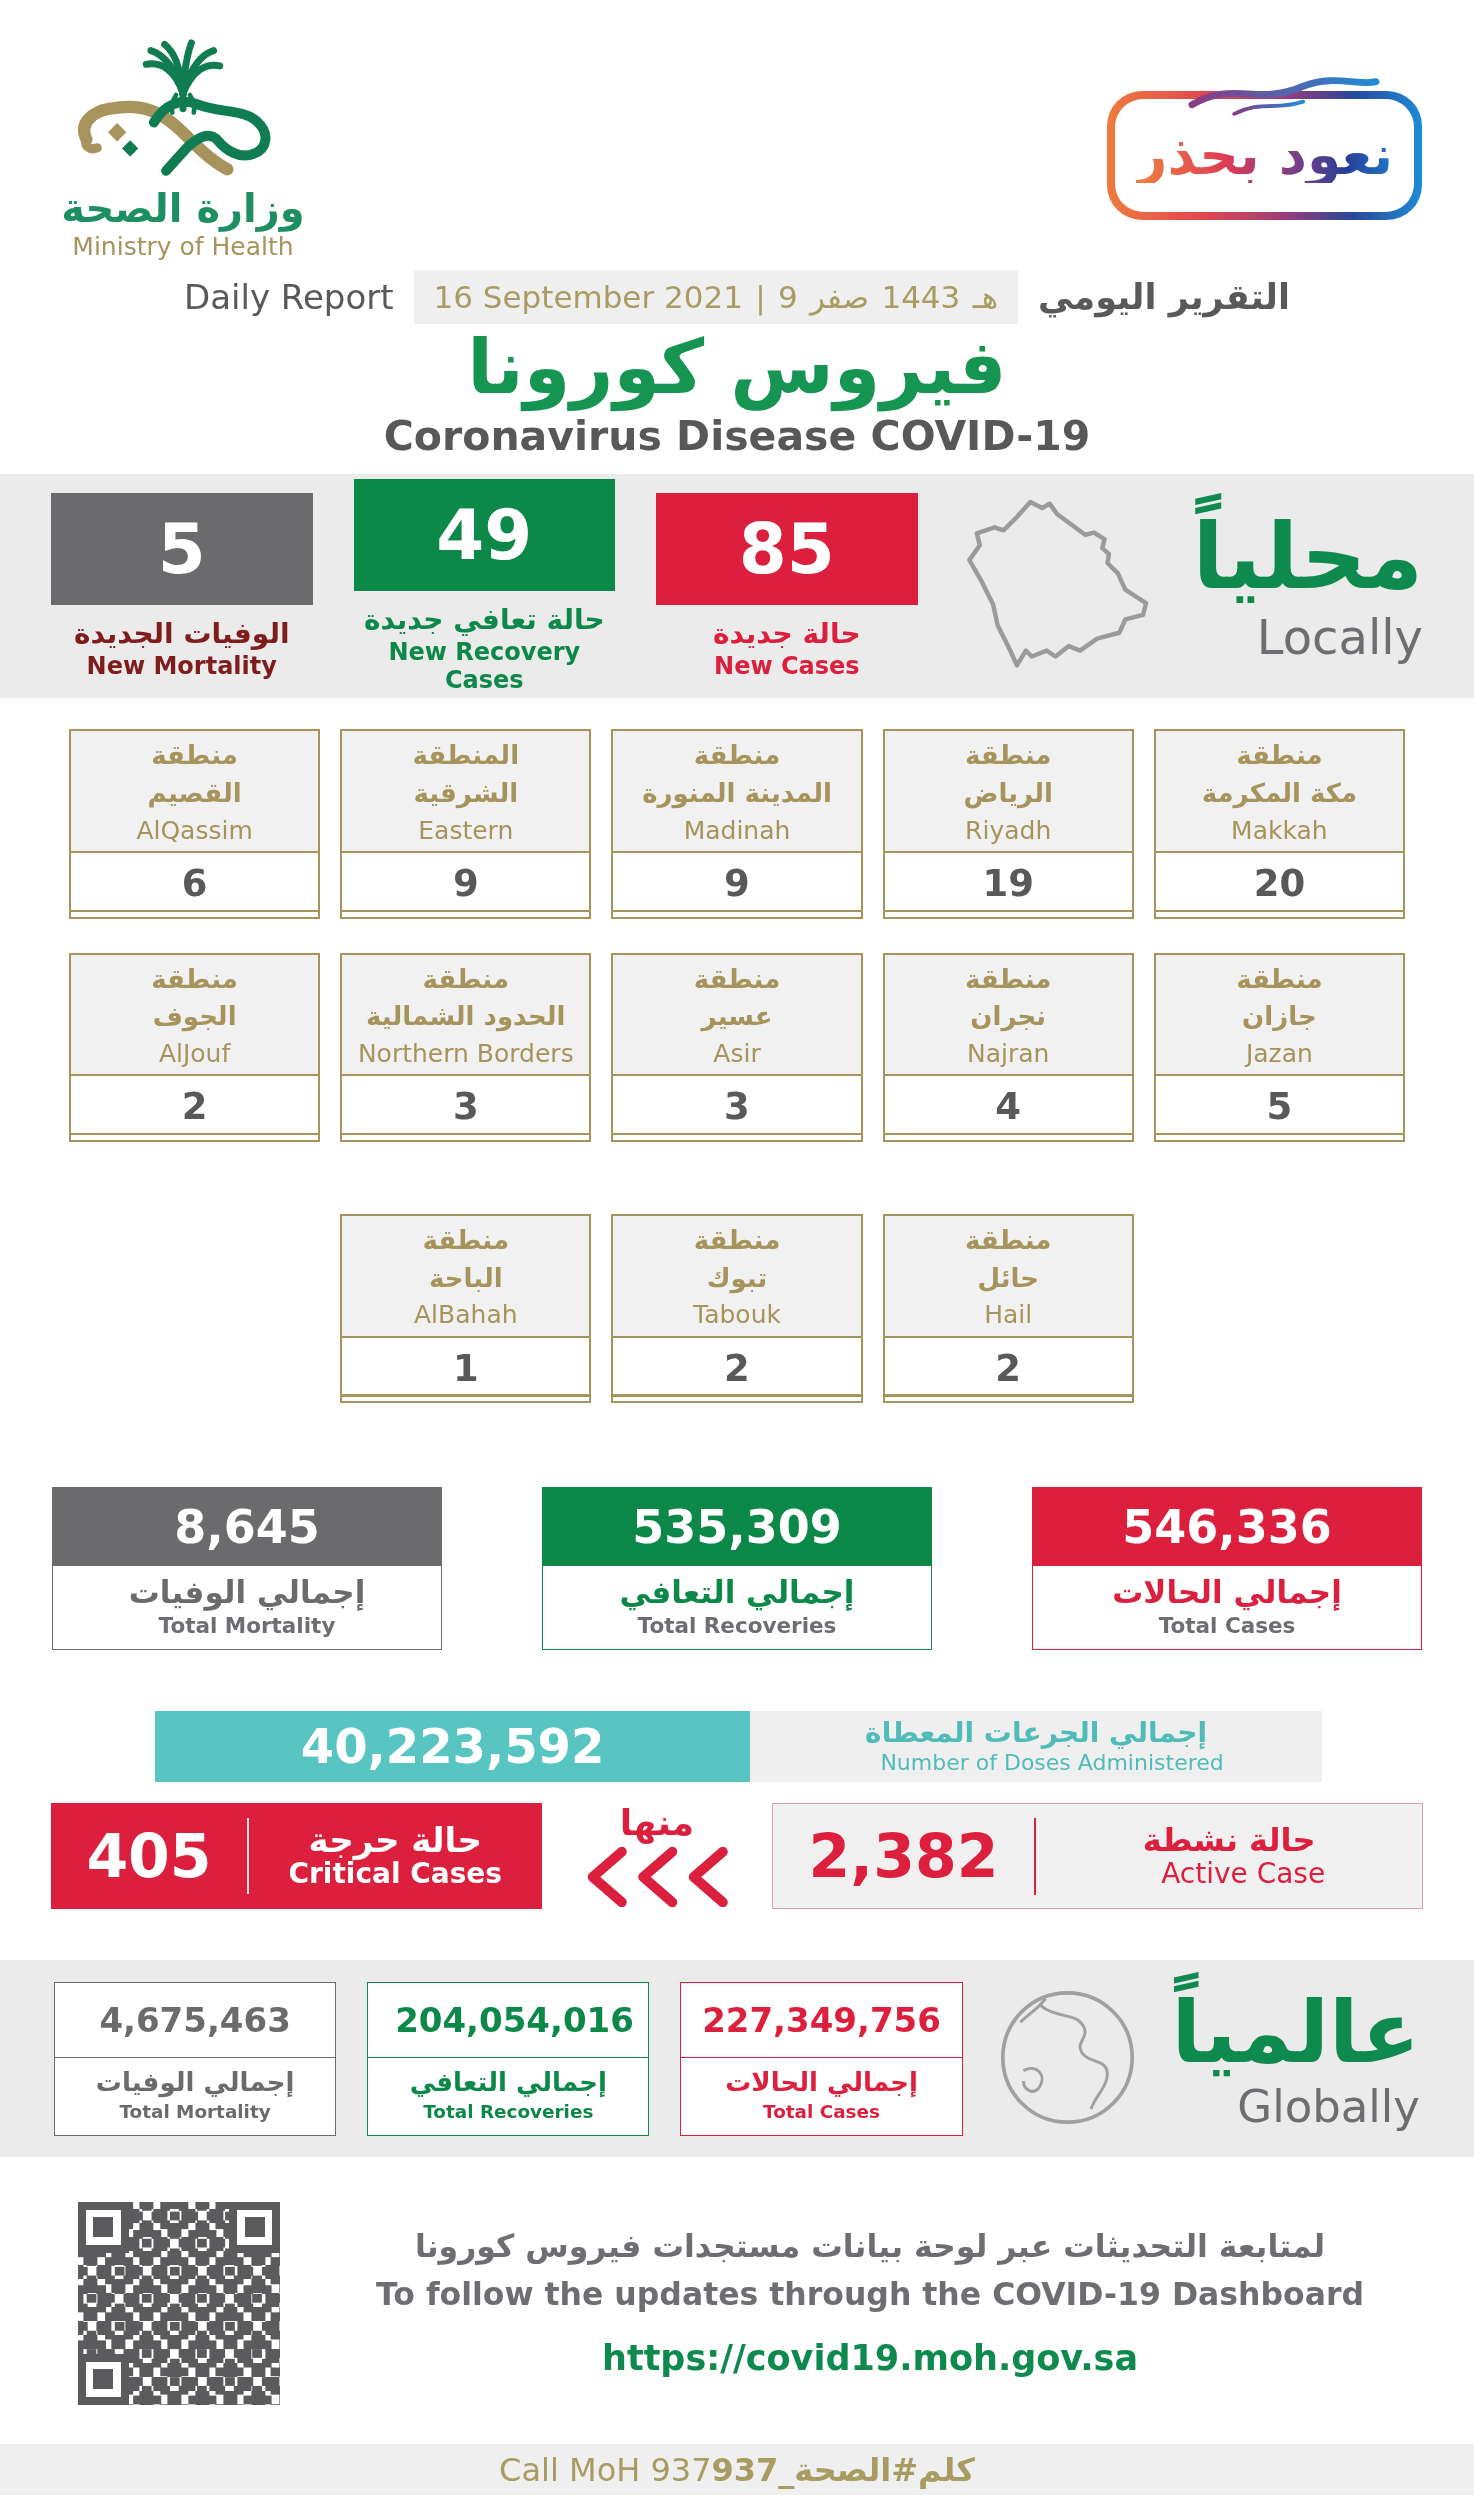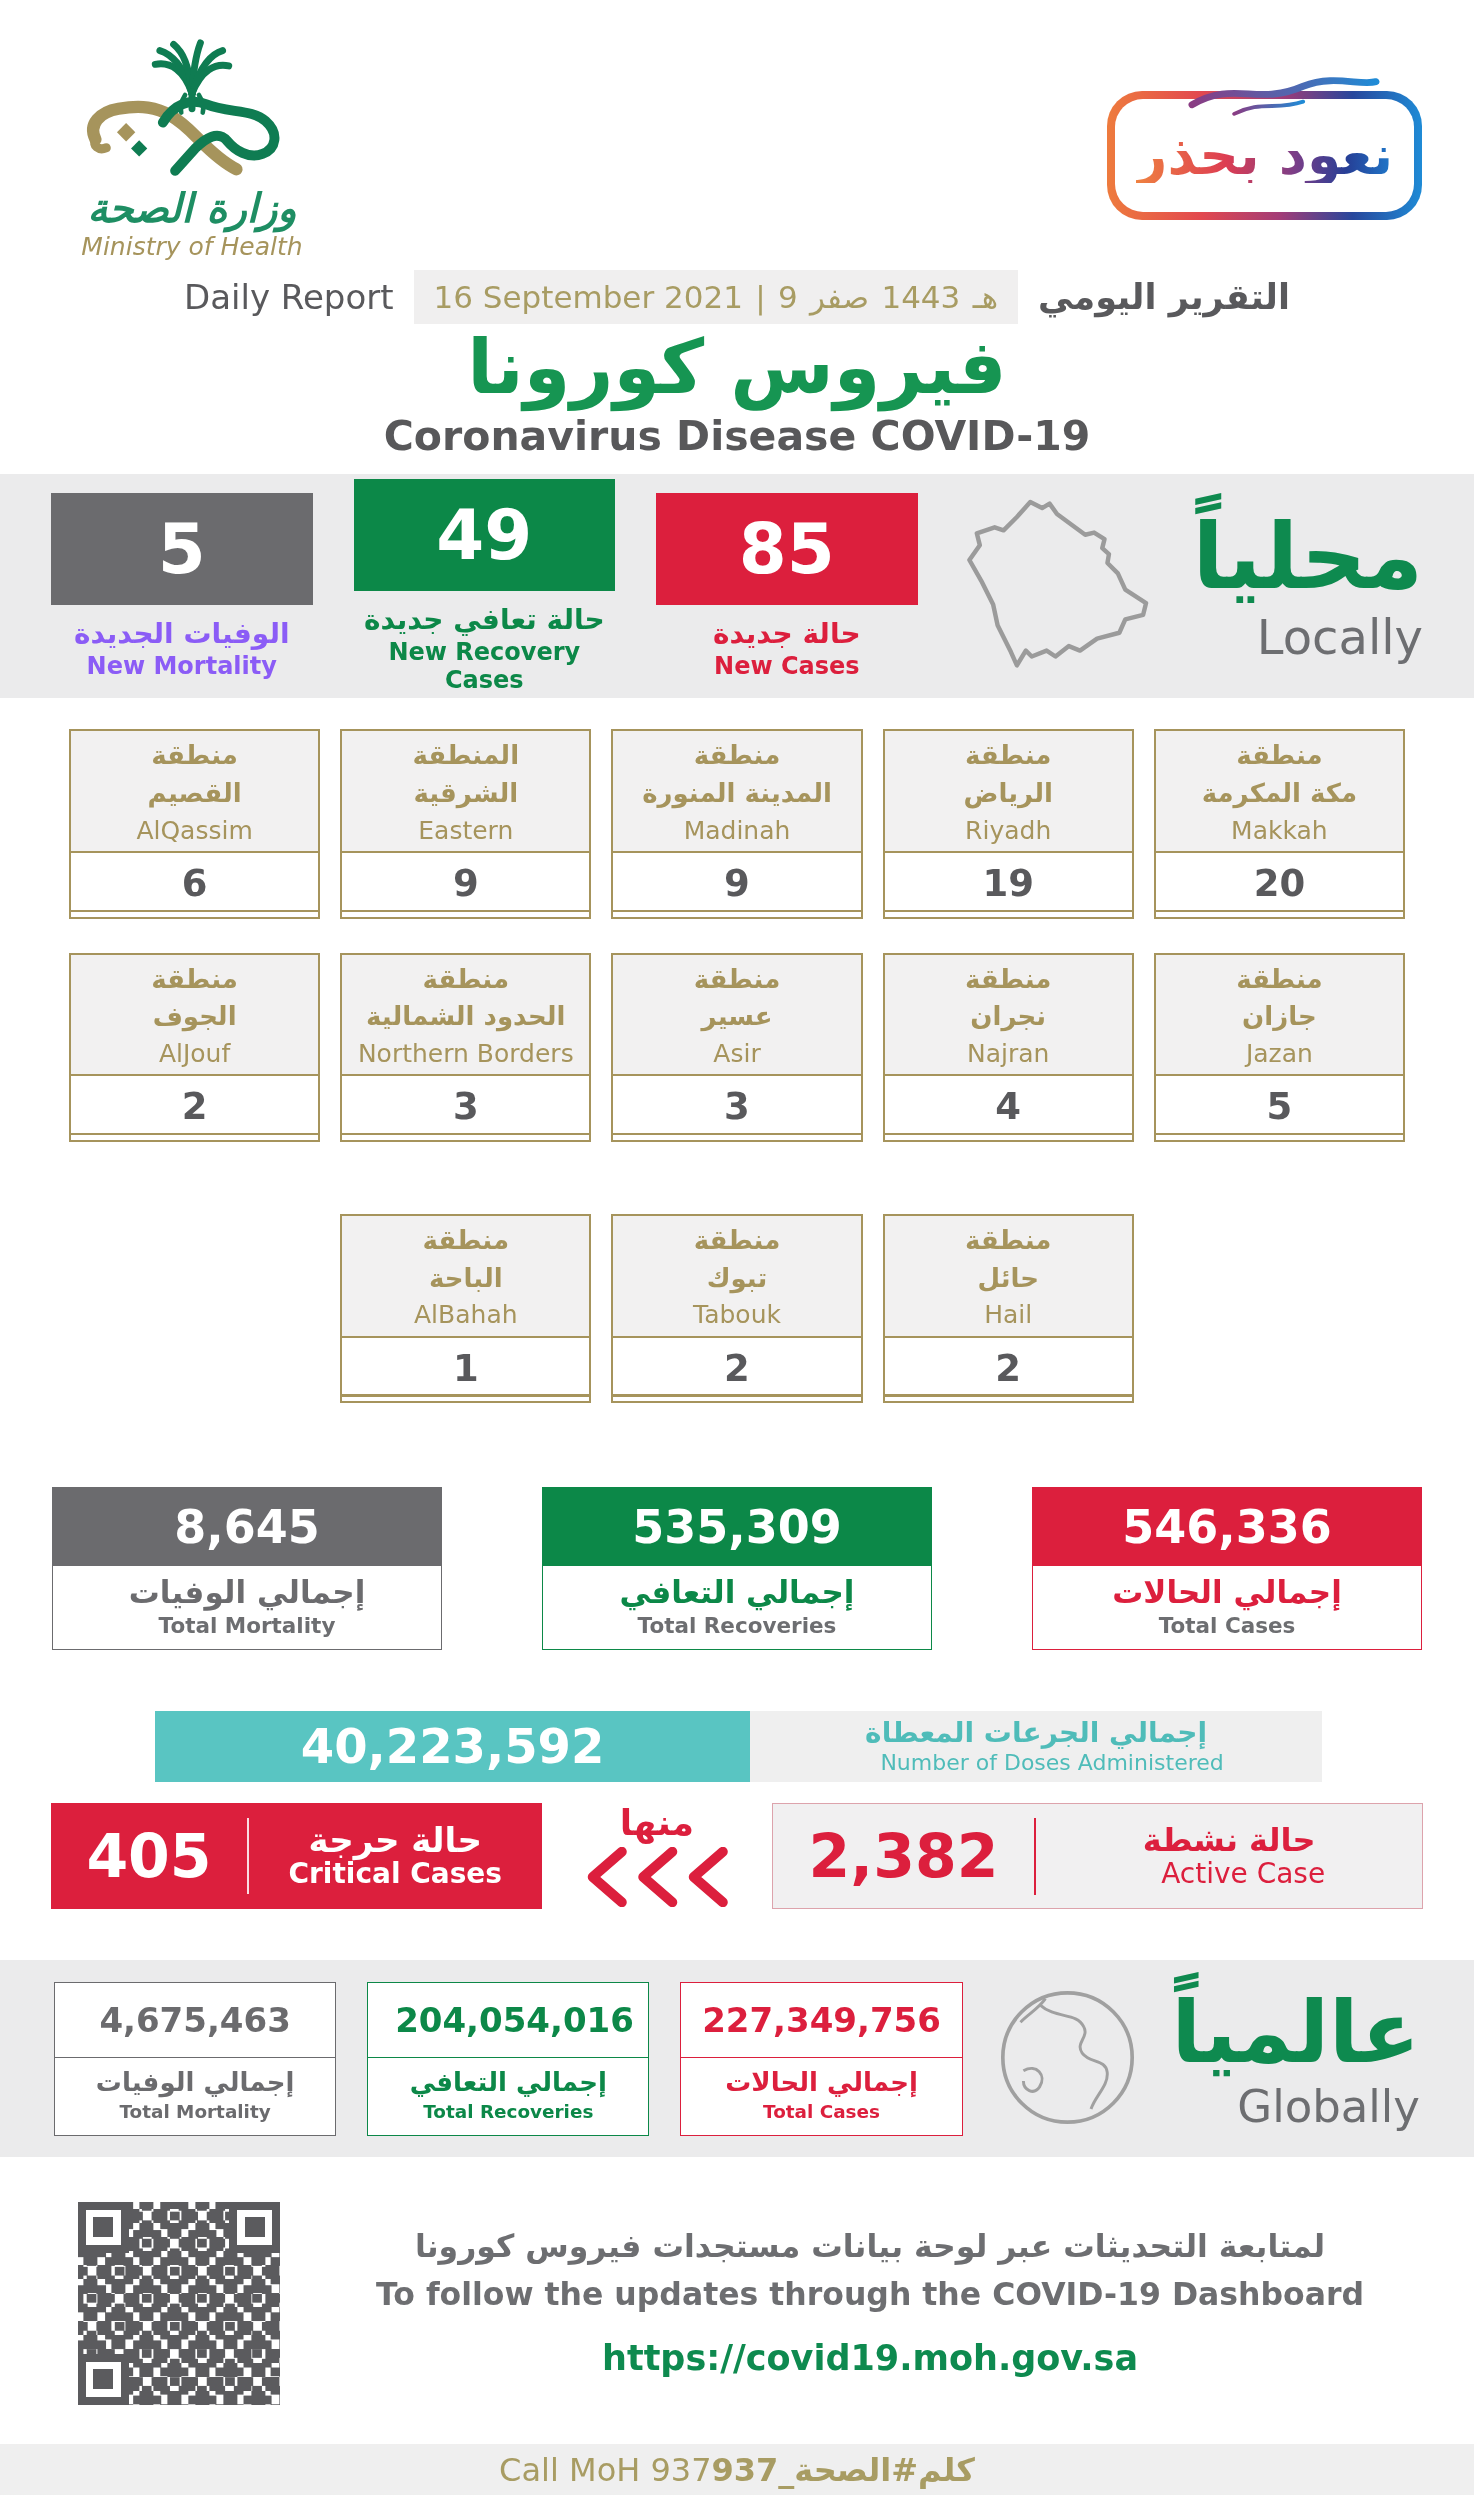--- a/index.html
+++ b/index.html
@@ -5,21 +5,21 @@
   * { margin:0; padding:0; box-sizing:border-box; }
   html,body { width:1474px; }
   body {
     height:2512px; background:#ffffff; overflow:hidden;
     font-family:"DejaVu Sans", sans-serif; color:#58585A;
   }
   .rtl { direction:rtl; unicode-bidi:isolate; }
 
   
   .header { position:relative; height:267px; }
-  .moh-logo { position:absolute; left:69px; top:23px; width:246px; text-align:center;font-style:italic; }
+  .moh-logo { position:absolute; left:60px; top:23px; width:246px; text-align:center; }
   .moh-logo .ar { font-size:40px; font-weight:bold; color:#1E8E63; margin-top:1.5px; }
   .moh-logo .en { font-size:25px; color:#A6945C; margin-top:1.5px; }
   .badge { position:absolute; right:52px; top:91px; width:315px; height:129px;
     border-radius:35px; padding:8.4px;
     background:linear-gradient(90deg,#EE7B3D 0%,#E2484F 30%,#A23C77 55%,#28479C 78%,#1F8BD6 100%); }
   .badge-inner { background:#fff; border-radius:28px; width:100%; height:100%;
     display:flex; align-items:center; justify-content:center; }
   .badge-text { font-size:55px; font-weight:bold; line-height:1;
     background:linear-gradient(90deg,#EF8140 0%,#DD3D52 35%,#7A3E88 62%,#263F96 82%,#1F79CB 100%);
     -webkit-background-clip:text; background-clip:text; color:transparent; }
@@ -38,21 +38,21 @@
 
   
   .band { background:#EBEBEC; }
   .locally-band { margin-top:14px; height:224px; display:flex; align-items:center;
     padding:0 51px; gap:41px; }
   .stat { width:266px; text-align:center; }
   .stat .num-box { height:112px; display:flex; align-items:center; justify-content:center;
     color:#fff; font-size:69px; font-weight:bold; }
   .stat .lab-ar { font-size:28px; font-weight:bold; margin-top:12.3px; }
   .stat .lab-en { font-size:24px; font-weight:bold; margin-top:1.5px; }
-  .stat.gray  .num-box{background:#6B6B6E;} .stat.gray  .lab-ar,.stat.gray  .lab-en{color:#8b5cf6;text-align:center;}
+  .stat.gray  .num-box{background:#6B6B6E;} .stat.gray  .lab-ar,.stat.gray  .lab-en{color:#7f1d1d;text-align:center;}
   .stat.green .num-box{background:#0C8848;} .stat.green .lab-ar,.stat.green .lab-en{color:#0C8848;}
   .stat.red   .num-box{background:#DC1F3D;} .stat.red   .lab-ar,.stat.red   .lab-en{color:#DC1F3D;}
   .locally-head { margin-left:auto; text-align:right; line-height:1; }
   .locally-head .h-ar { font-size:91px; font-weight:bold; color:#0E8A4F; }
   .locally-head .h-en { font-size:48px; color:#6D6E71; margin-top:10.7px; }
 
   
   .regions { width:1336px; margin:31px auto 0; display:grid;
     grid-template-columns:repeat(5,1fr); column-gap:20px; row-gap:34px; }
   .rcard { border:2.3px solid #A6945C; background:#fff; display:flex; flex-direction:column; }

